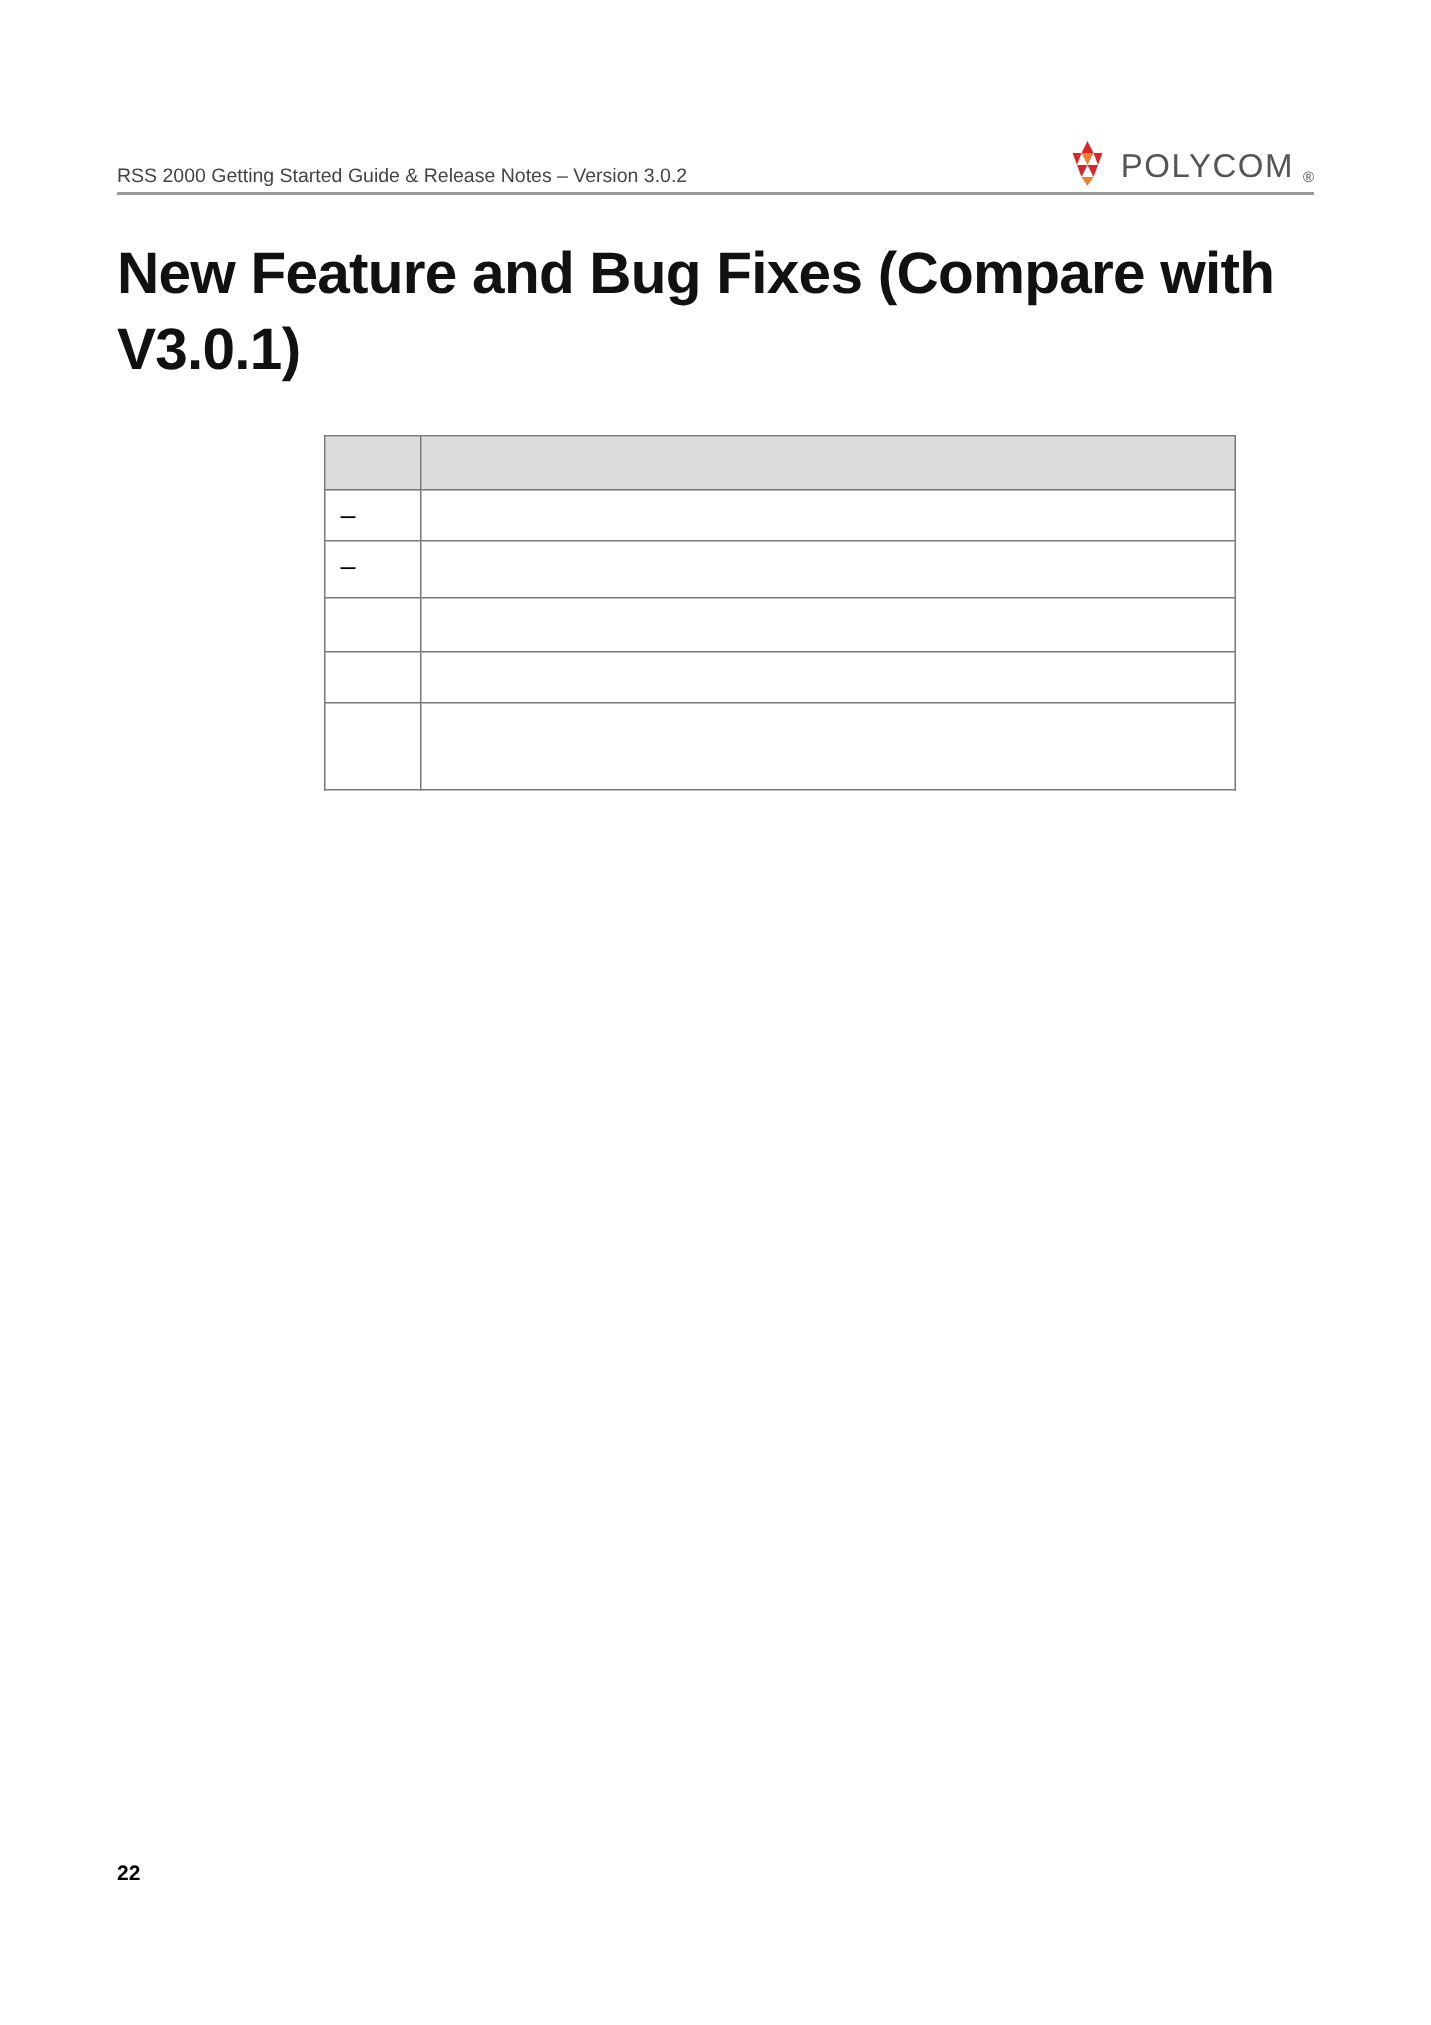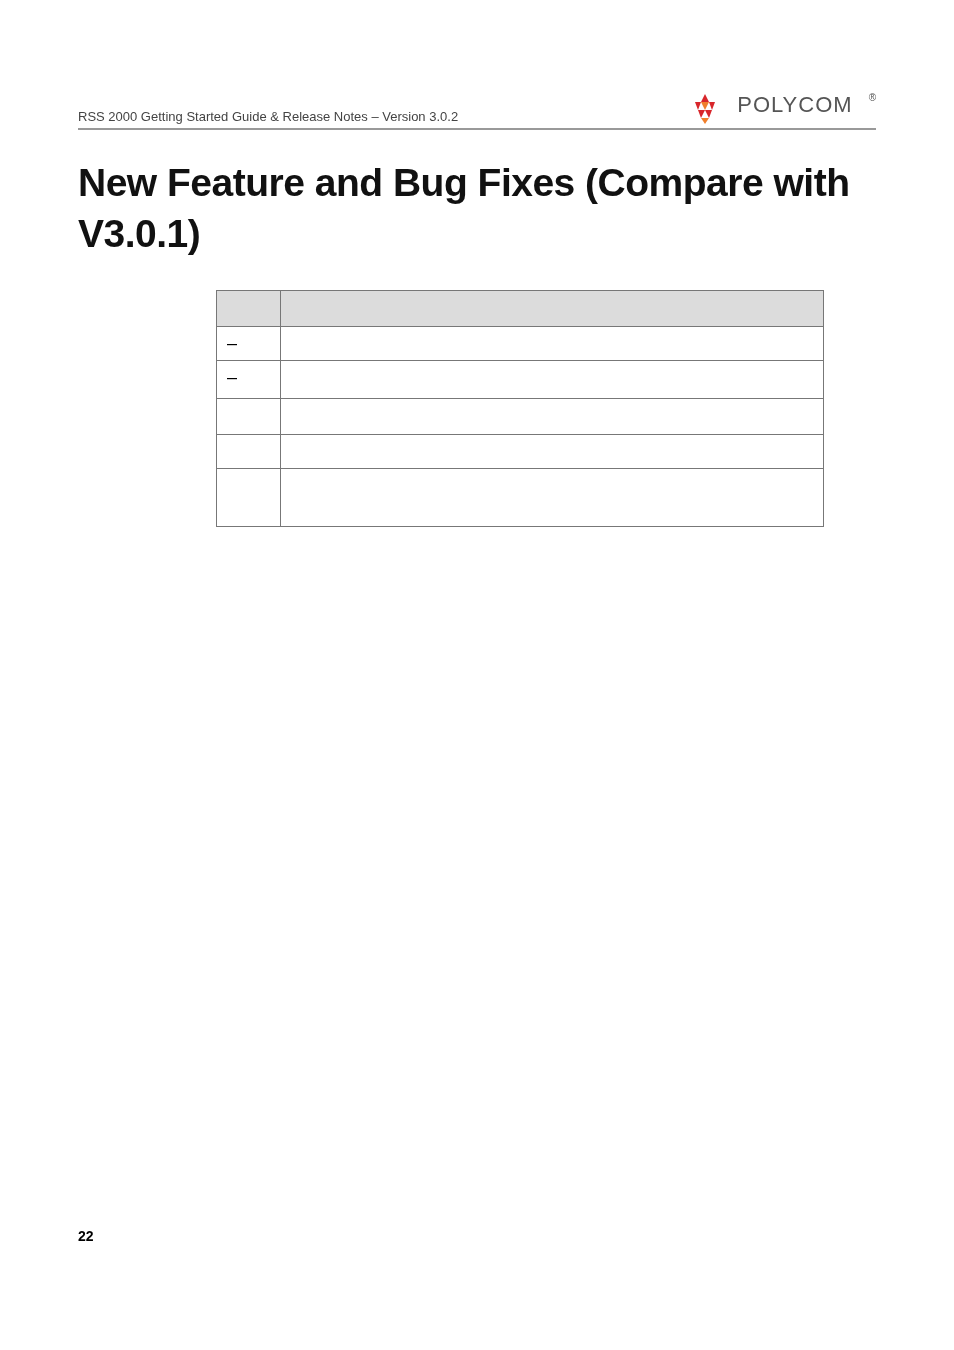--- a/index.html
+++ b/index.html
@@ -24,22 +24,22 @@
       margin-bottom: 28px;
       margin-top: 22px;
     }
     .header-text {
       font-size: 13px;
       color: #444;
       font-weight: 400;
     }
     .logo {
       display: flex;
-      align-items: flex-start;
-      gap: 16px;
+      align-items: flex-end;
+      gap: 6px;
     }
     .logo-text {
       font-size: 22px;
       letter-spacing: 1px;
       color: #555;
       font-weight: 400;
     }
     .logo-mark {
       width: 32px;
       height: 32px;
@@ -80,21 +80,21 @@
     td.col-desc {
       padding: 6px 10px;
     }
     .row-1 td { height: 34px; }
     .row-2 td { height: 38px; }
     .row-3 td { height: 36px; }
     .row-4 td { height: 34px; }
     .row-5 td { height: 58px; }
     .page-number {
       position: absolute;
-      bottom: 106px;
+      bottom: 94px;
       left: 78px;
       font-size: 14px;
       font-weight: 700;
     }
   </style>
 </head>
 <body>
 
 <div class="page">
   <div class="header-row">

